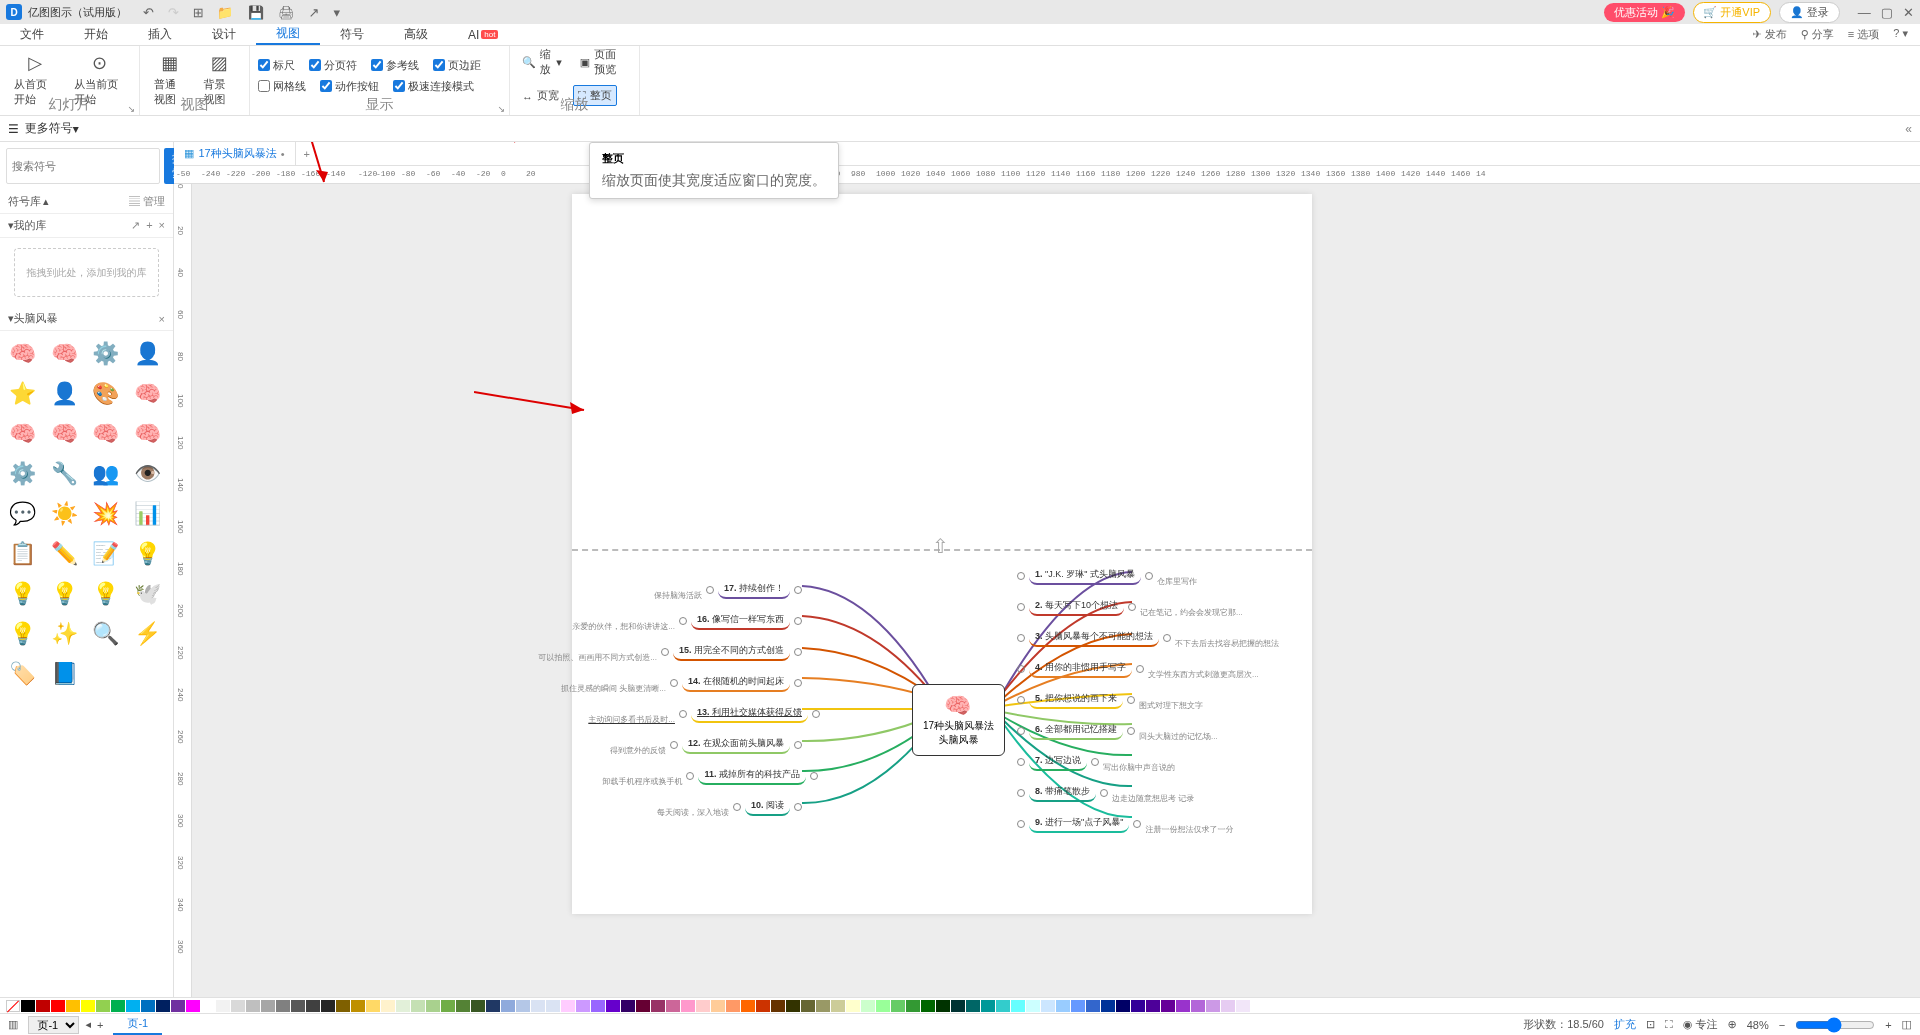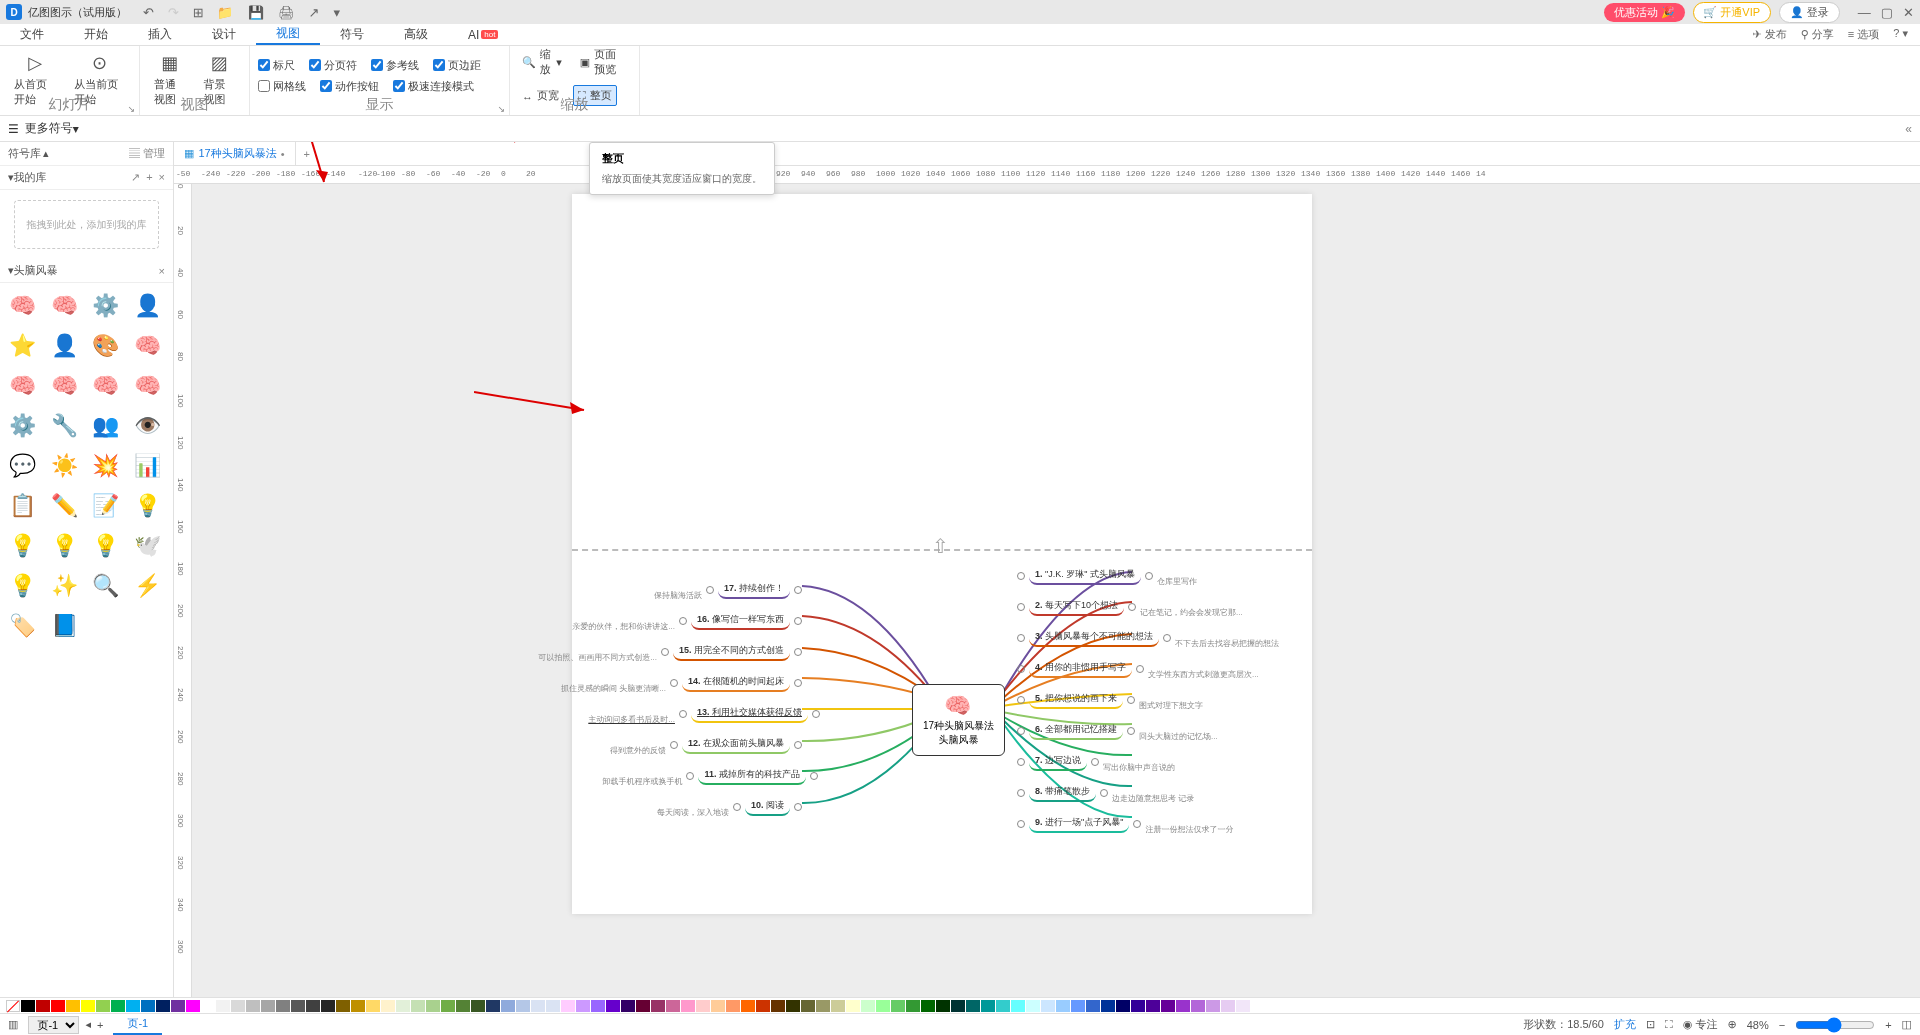--- a/index.html
+++ b/index.html
@@ -78,21 +78,21 @@
 .mm-brain { font-size: 22px; }
 .mm-node { position: absolute; font-size: 9px; color: #333; display: flex; align-items: center; gap: 4px; white-space: nowrap; }
 .mm-node .pill-lbl { padding: 2px 6px; border-radius: 8px; border-bottom: 2px solid; }
 .mm-node .sub { font-size: 8px; color: #888; margin-top: 12px; }
 .mm-node .o { width: 8px; height: 8px; border: 1px solid #888; border-radius: 50%; display: inline-block; }
 svg.branches { position: absolute; top: 0; left: 0; pointer-events: none; }
 
 
 .tooltip { position: absolute; background: #fff; border: 1px solid #ccc; border-radius: 3px; padding: 8px 12px; font-size: 11px; box-shadow: 0 2px 6px rgba(0,0,0,.15); z-index: 100; }
 .tooltip .tt-title { font-weight: bold; margin-bottom: 6px; }
-.tooltip .tt-body { color: #666; font-size: 10px; }
+.tooltip .tt-body { color: #666; font-size: 14px; }
 
 
 .arrow { position: absolute; z-index: 50; pointer-events: none; }
 
 
 .colorbar { height: 16px; background: #fff; display: flex; align-items: center; padding: 0 6px; gap: 1px; border-top: 1px solid #e0e0e0; }
 .colorbar .sw { width: 14px; height: 12px; cursor: pointer; }
 .colorbar .nofill { width: 14px; height: 12px; border: 1px solid #ccc; position: relative; }
 .colorbar .nofill::after { content: ''; position: absolute; width: 16px; height: 1px; background: red; transform: rotate(-45deg); top: 5px; left: -2px; }
 
@@ -260,20 +260,24 @@
 <div class="symbar">
   <span>☰</span>
   <span style="margin-left:6px">更多符号</span>
   <span>▾</span>
   <span class="collapse">«</span>
 </div>
 
 <div class="main">
 
   <div class="leftpanel">
+    <div class="searchrow">
+      <input placeholder="搜索符号" style="">
+      <button>搜索</button>
+    </div>
     <div class="section-hdr">
       <span>符号库</span>
         <span style="margin-left:2px">▴</span>
       <div class="acts">
           <span>▤ <span>管理</span></span>
         </div>
     </div>
     <div class="section-hdr">
       <span>▾ </span>
         <span>我的库</span>

